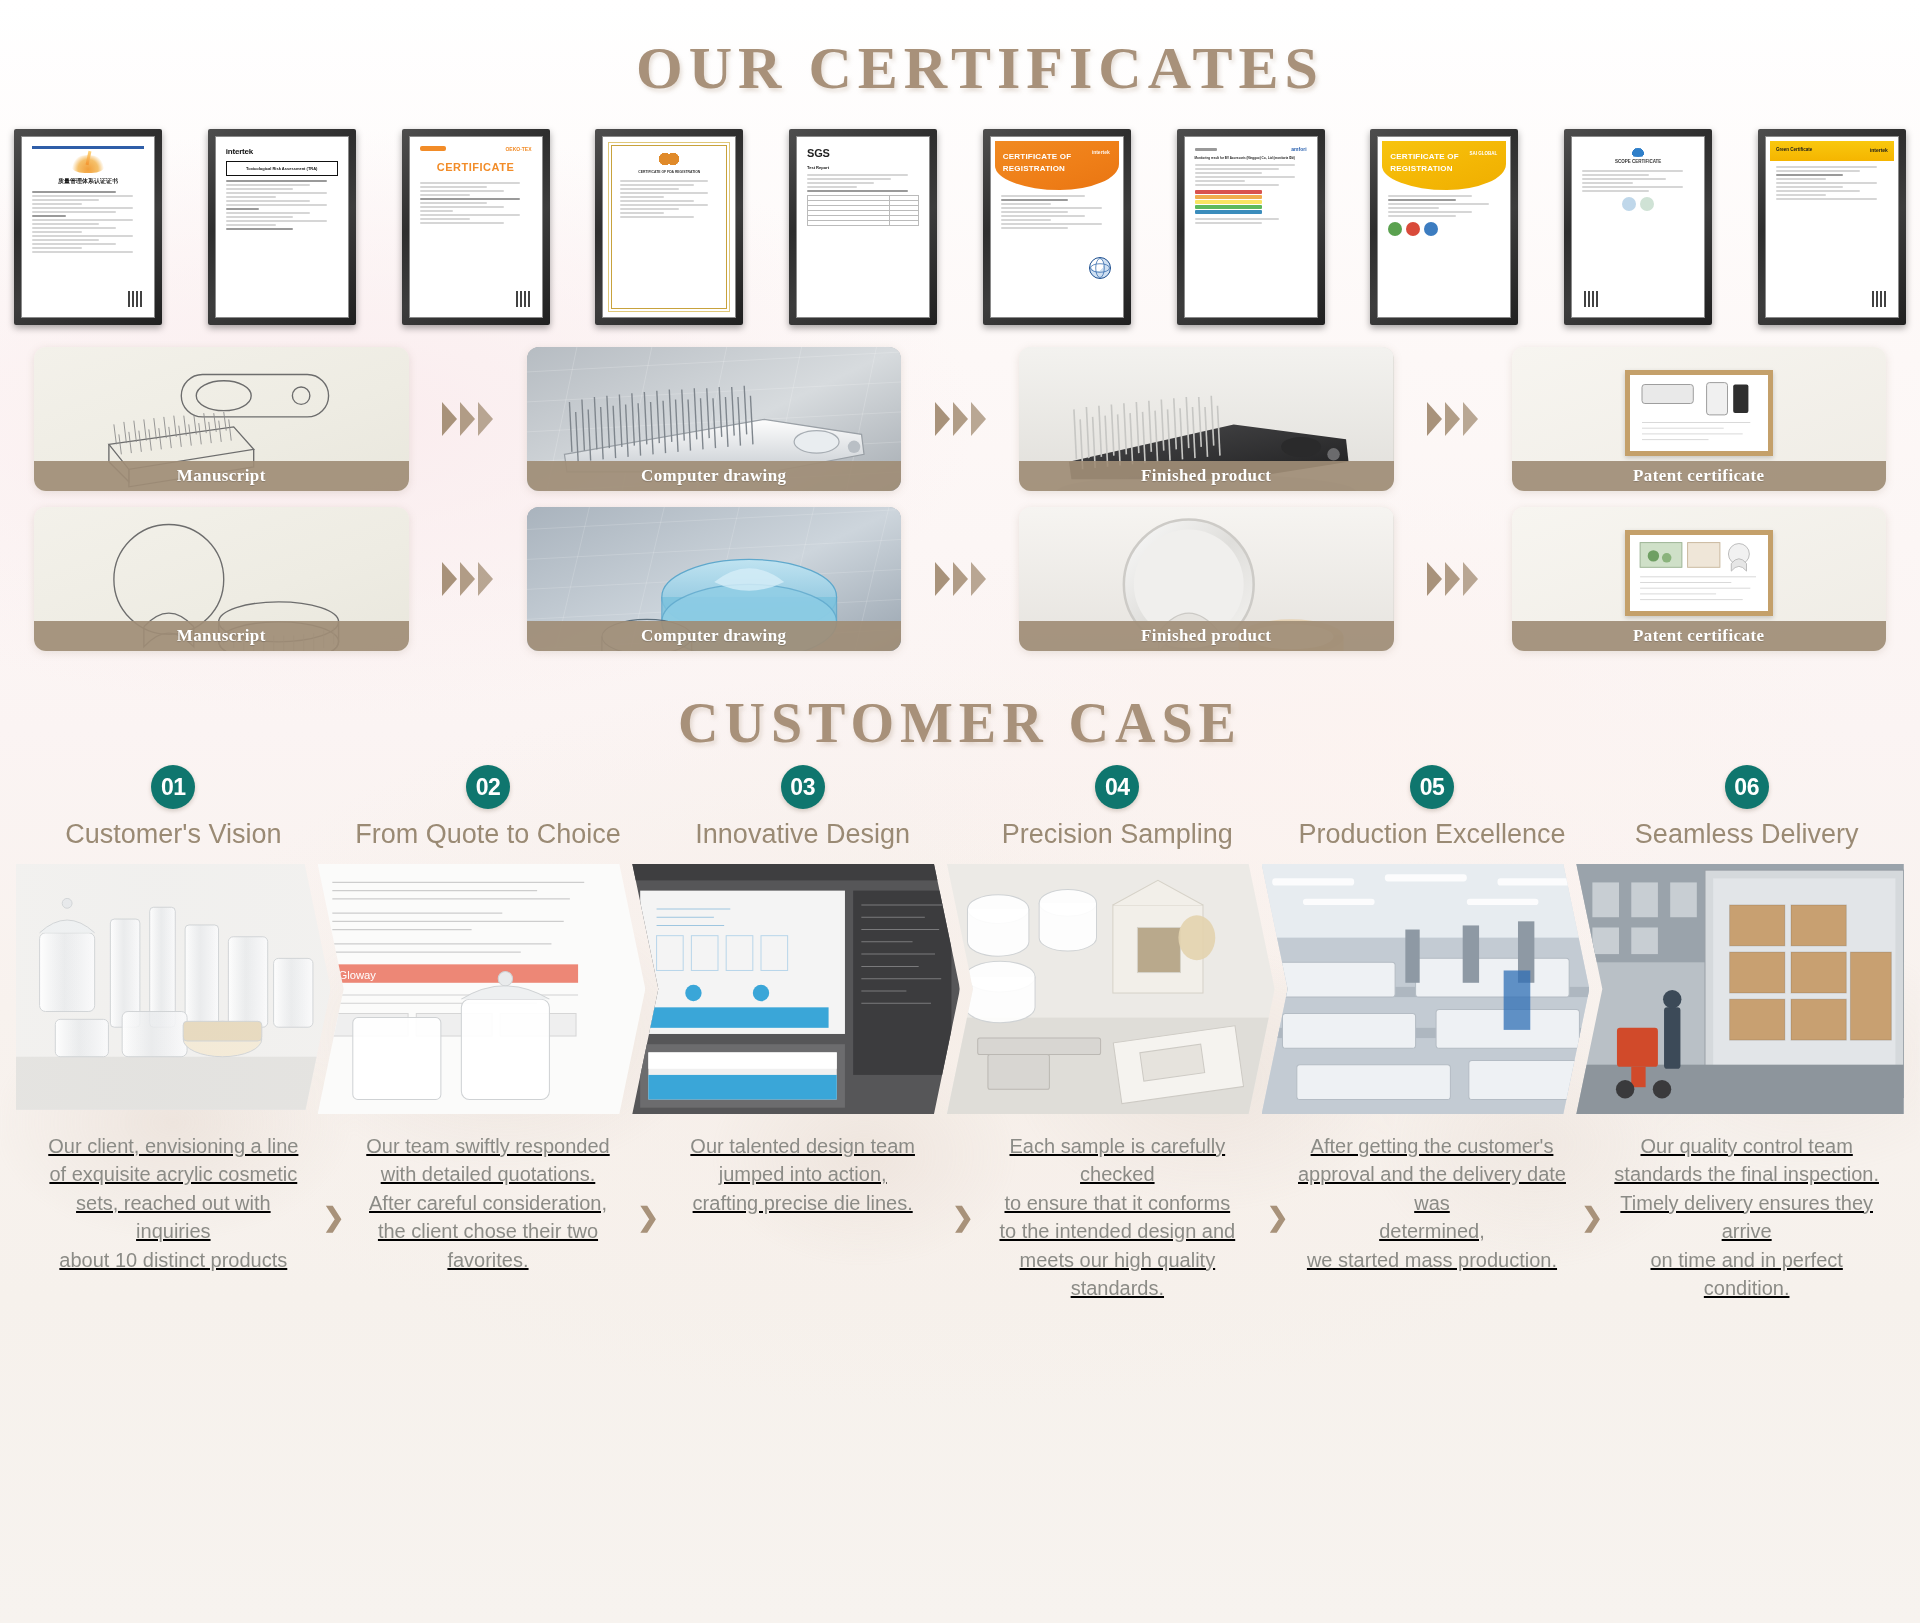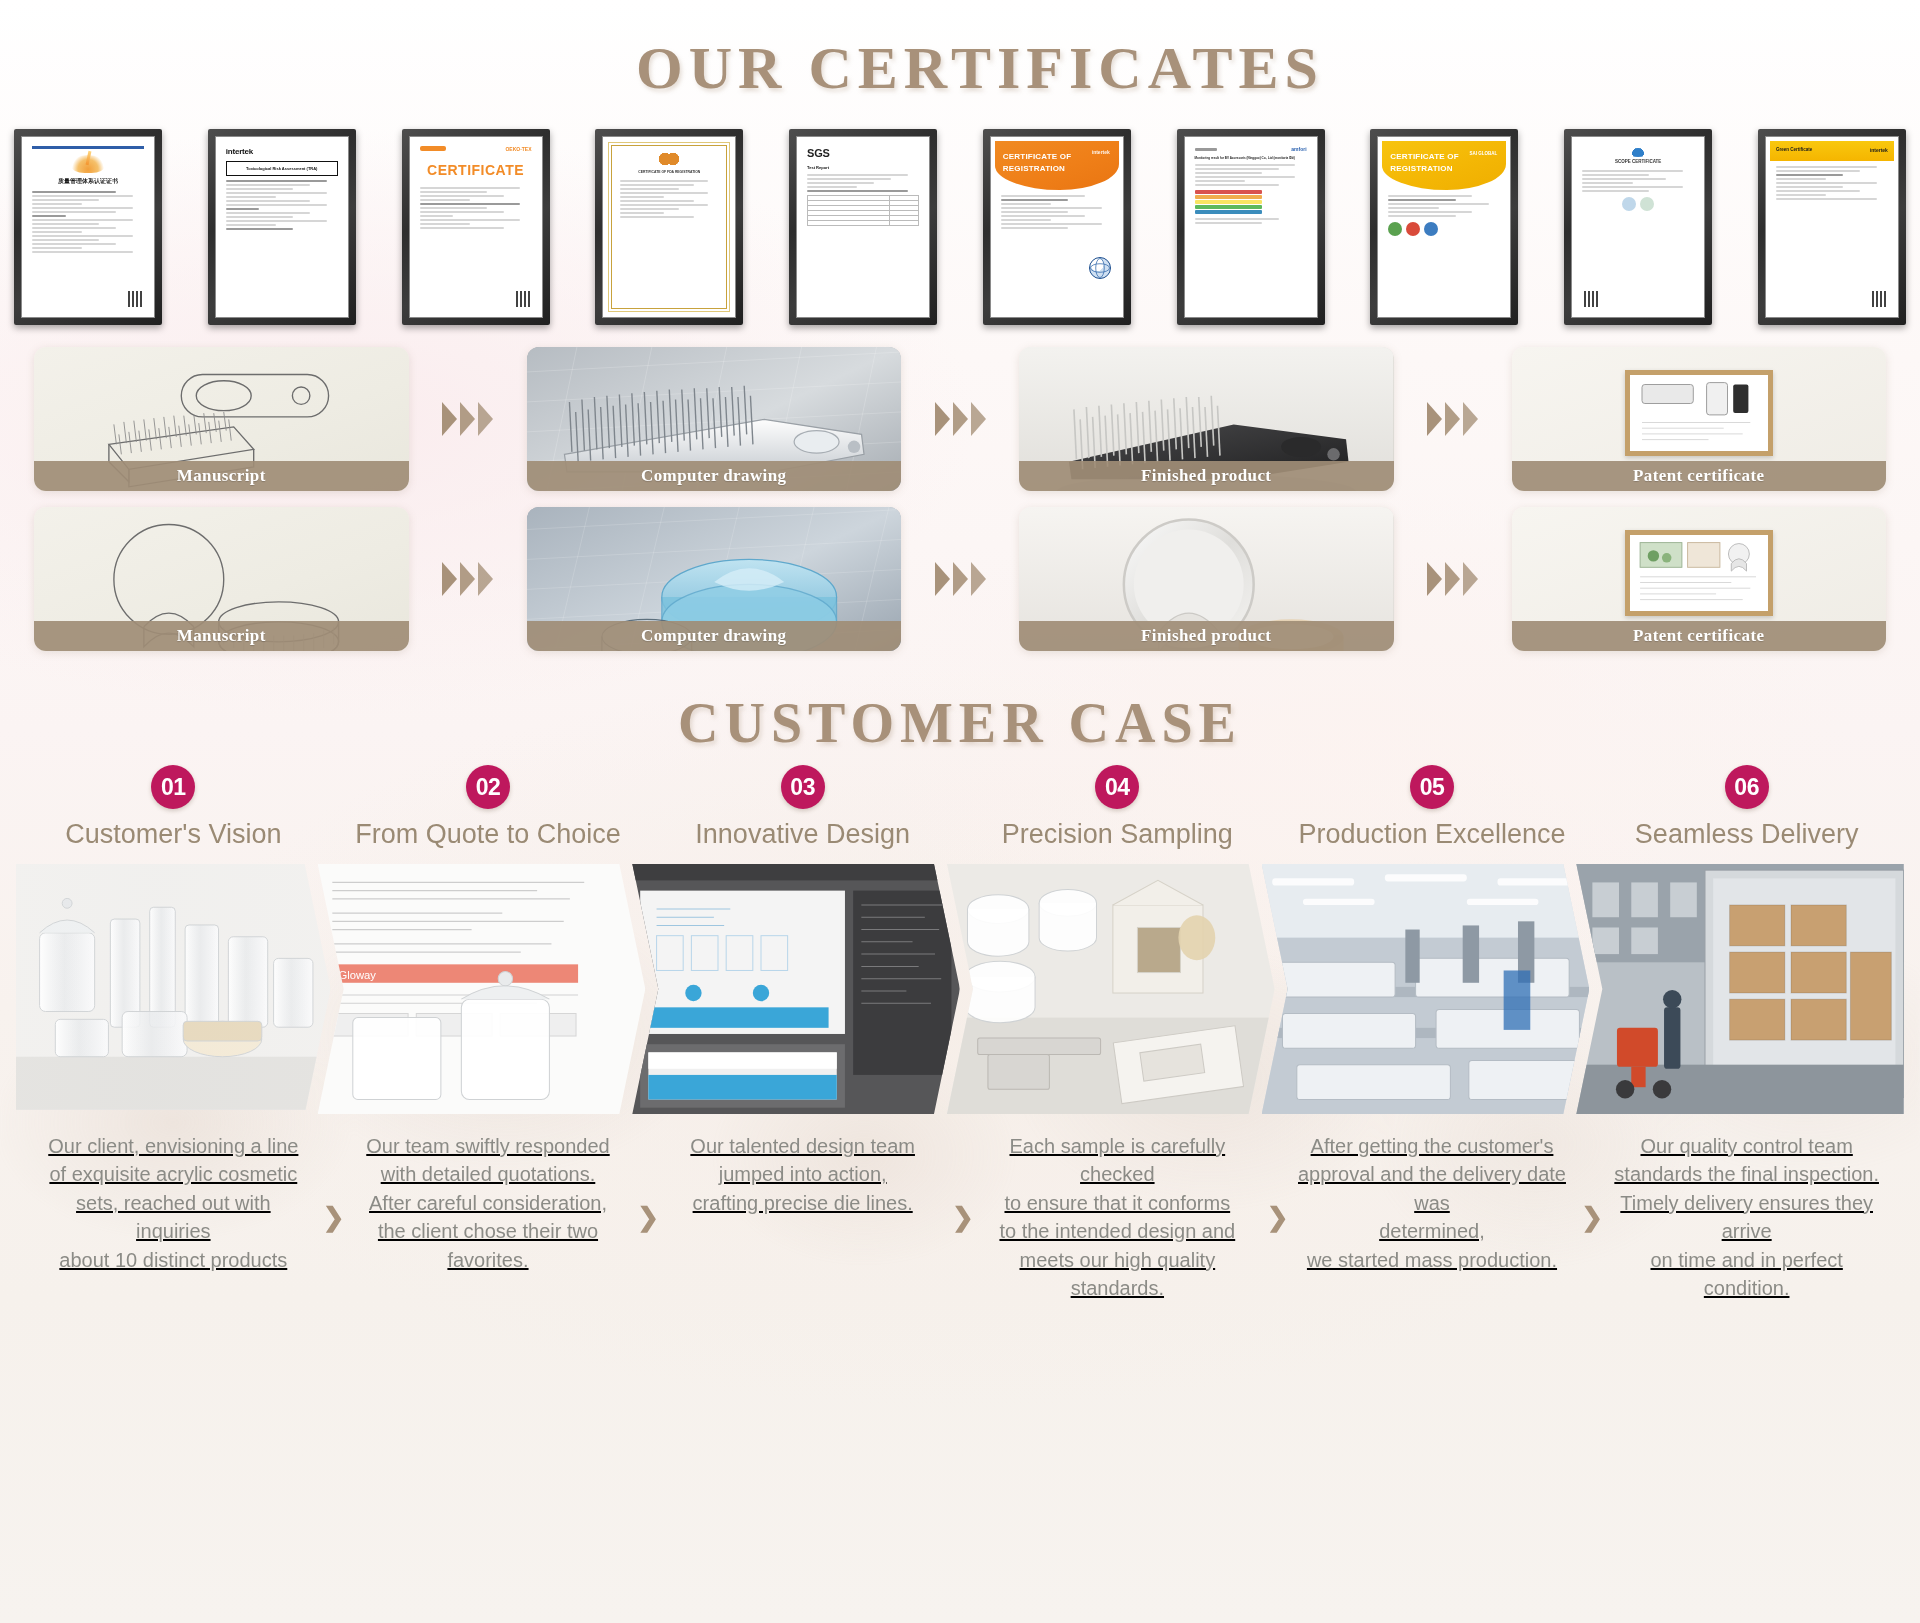--- a/index.html
+++ b/index.html
@@ -248,21 +248,21 @@
   .case-steps {
     display: grid;
     grid-template-columns: repeat(6, 1fr);
   }
   .case-step-head {
     display: flex; flex-direction: column; align-items: center; justify-content: flex-end;
     padding-bottom: 6px;
   }
   .step-badge {
     width: 44px; height: 44px; border-radius: 50%;
-    background: #be185d;
+    background: #0f766e;
     color: #ffffff;
     font-size: 23px; font-weight: 700;
     display: flex; align-items: center; justify-content: center;
     letter-spacing: -.5px;
     box-shadow: 0 2px 4px rgba(120,100,80,.3);
   }
   .step-title {
     margin-top: 10px;
     font-size: 27px;
     color: #9a8a74;
@@ -376,21 +376,21 @@
       </div>
     </div>
 
     <div class="cert-frame">
       <div class="cert-mat">
         <div class="cert-paper">
           <div style="display:flex;justify-content:space-between;align-items:flex-start">
             <div style="width:26px;height:5px;background:#f28c28;border-radius:2px"></div>
             <span style="font-size:5px;font-weight:700;color:#f28c28">OEKO-TEX</span>
           </div>
-          <div style="text-align:center;font-size:14px;font-weight:700;color:#f28c28;letter-spacing:.5px;margin:7px 0 6px 0">CERTIFICATE</div>
+          <div style="text-align:center;font-size:11px;font-weight:700;color:#f28c28;letter-spacing:.5px;margin:7px 0 6px 0">CERTIFICATE</div>
           <div class="cert-line w90"></div>
             <div class="cert-line w60"></div>
           <div class="cert-line w75"></div>
             <div class="cert-line w45"></div>
           <div class="cert-line w90 dark"></div>
             <div class="cert-line w60"></div>
           <div class="cert-line w75"></div>
             <div class="cert-line w30"></div>
           <div class="cert-line w90"></div>
             <div class="cert-line w45"></div>

